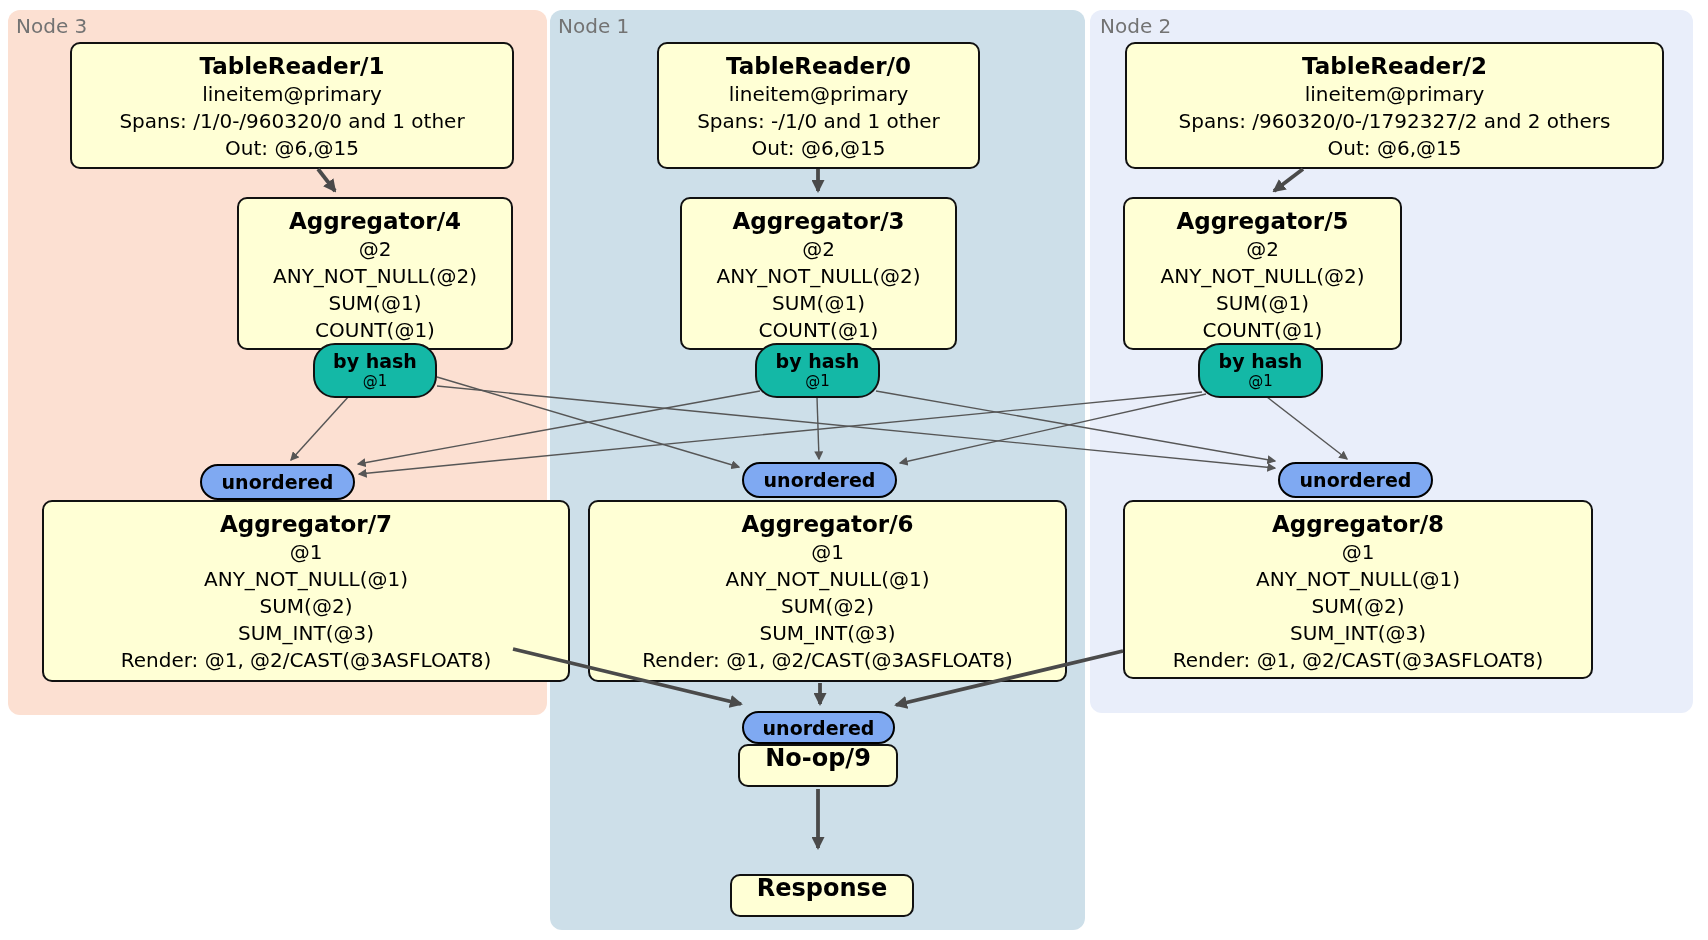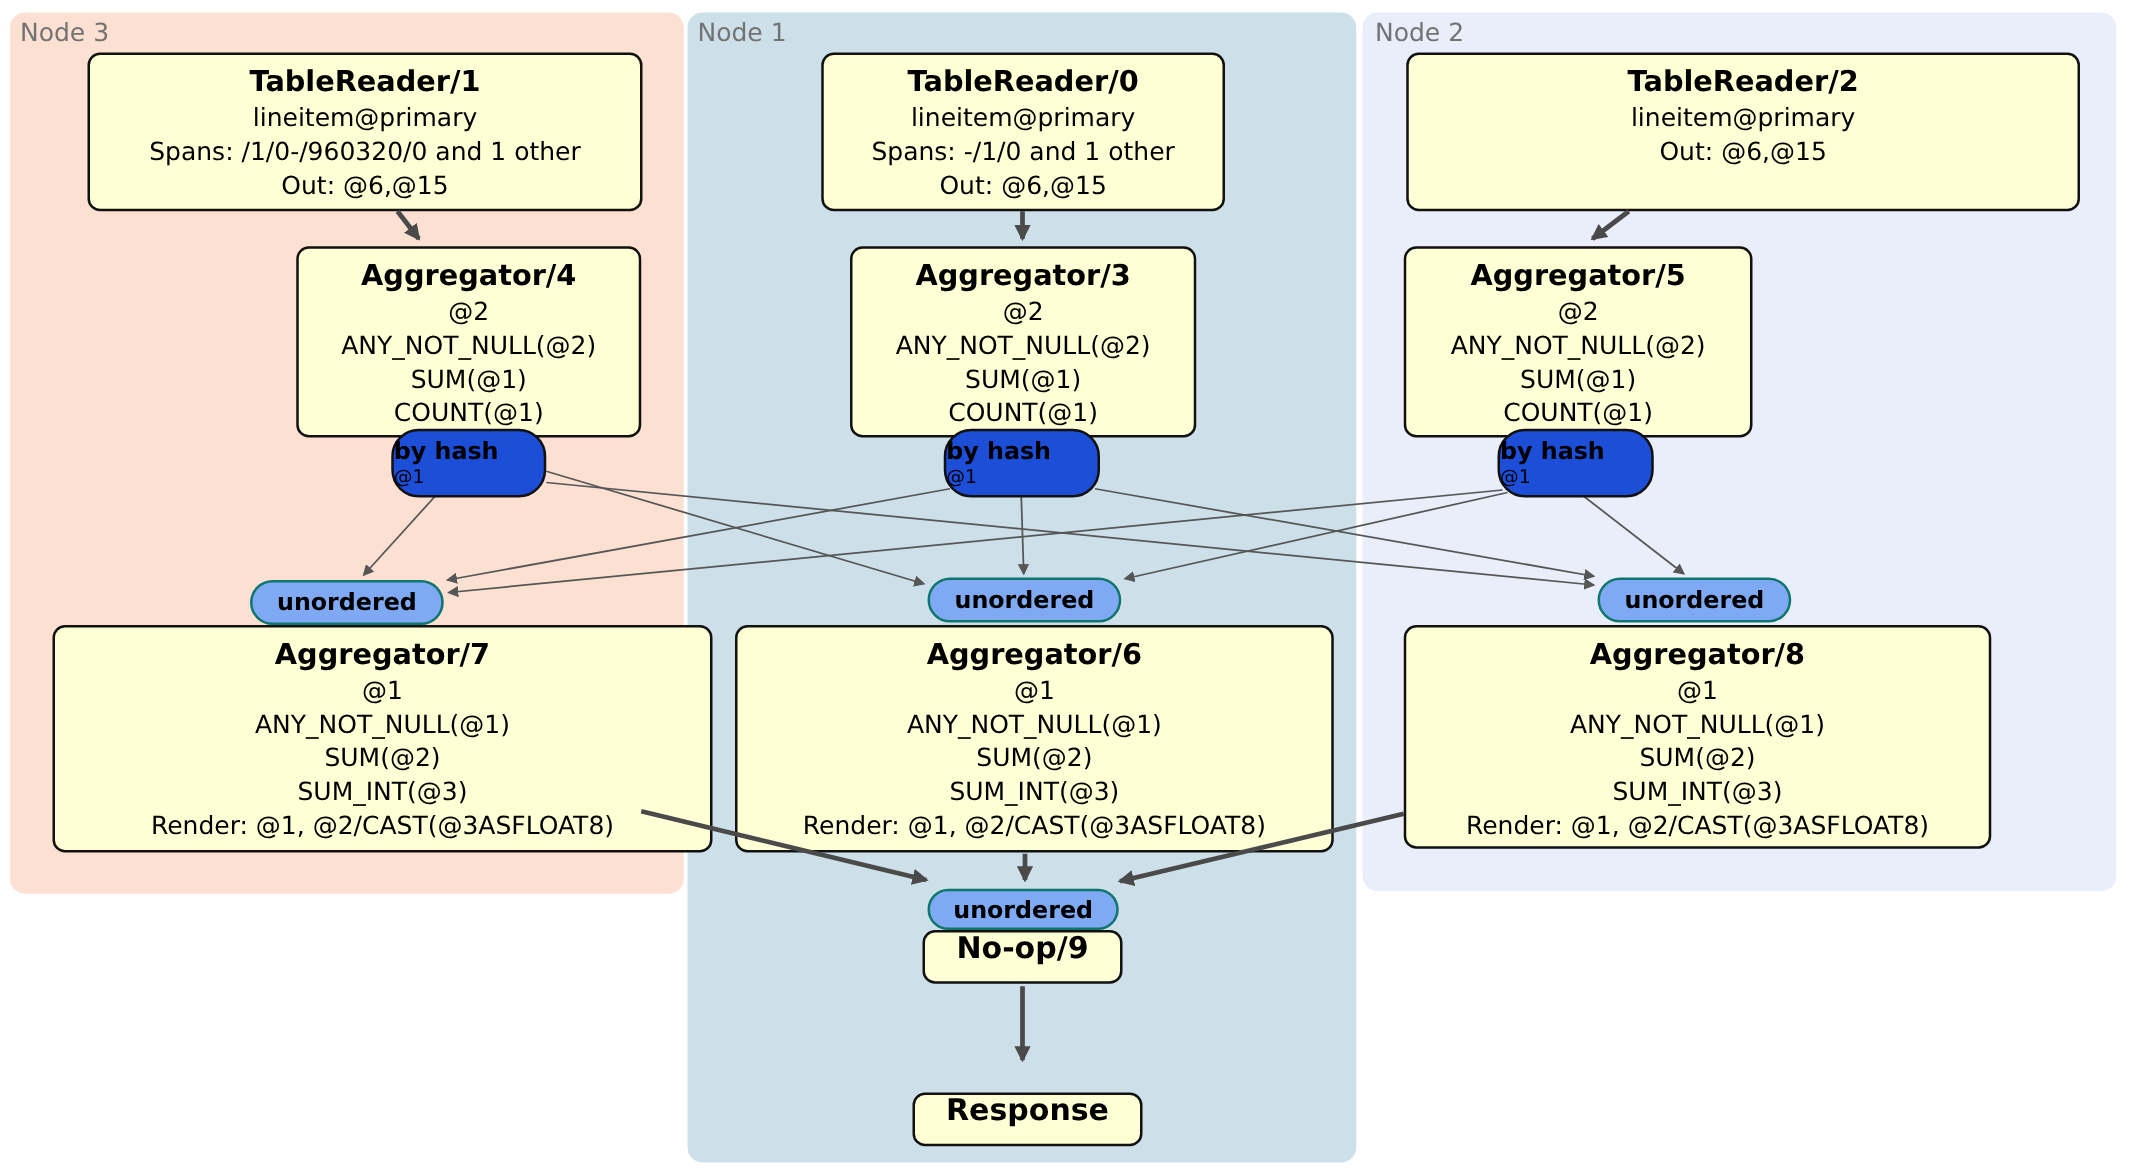--- a/index.html
+++ b/index.html
@@ -11,27 +11,27 @@
   .region-label{position:absolute;font-size:20px;color:#737373;}
   .pbox{
     position:absolute;background:#ffffd5;border:2px solid #111;border-radius:10px;
     text-align:center;box-sizing:border-box;padding-top:7px;
   }
   .pbox .title{font-size:23px;font-weight:bold;line-height:30px;white-space:nowrap;}
   .pbox .line{font-size:20px;line-height:27px;white-space:nowrap;}
   .bigbox{display:flex;align-items:flex-start;justify-content:center;padding-top:0;}
   .bigbox .title{font-size:24px;line-height:24px;}
   .router{
-    position:absolute;background:#1d4ed8;border:2px solid #111;border-radius:22px;
-    text-align:left;box-sizing:border-box;padding-top:5px;z-index:6;
+    position:absolute;background:#14b8a6;border:2px solid #111;border-radius:22px;
+    text-align:center;box-sizing:border-box;padding-top:5px;z-index:6;
   }
   .router .rlabel{font-size:19px;font-weight:bold;line-height:22px;}
   .router .rsub{font-size:15px;line-height:18px;}
   .sync{
-    position:absolute;background:#7fa9f2;border:2px solid #0f766e;border-radius:18px;
+    position:absolute;background:#7fa9f2;border:2px solid #000000;border-radius:18px;
     display:flex;align-items:center;justify-content:center;box-sizing:border-box;z-index:6;
     font-size:19px;font-weight:bold;
   }
   svg.edges{position:absolute;left:0;top:0;z-index:5;pointer-events:none;}
   .z2{z-index:2;}
 </style>
 </head>
 <body>
 
 <div id="canvas">
@@ -85,20 +85,21 @@
   </div>
   <div class="pbox z2" style="left:657px;top:42px;width:323px;height:127px;">
     <div class="title">TableReader/0</div>
     <div class="line">lineitem@primary</div>
     <div class="line">Spans: -/1/0 and 1 other</div>
     <div class="line">Out: @6,@15</div>
   </div>
   <div class="pbox z2" style="left:1125px;top:42px;width:539px;height:127px;">
     <div class="title">TableReader/2</div>
     <div class="line">lineitem@primary</div>
+    <div class="line">Spans: /960320/0-/1792327/2 and 2 others</div>
     <div class="line">Out: @6,@15</div>
   </div>
 
   <div class="pbox z2" style="left:237px;top:197px;width:276px;height:153px;">
     <div class="title">Aggregator/4</div>
     <div class="line">@2</div>
     <div class="line">ANY_NOT_NULL(@2)</div>
     <div class="line">SUM(@1)</div>
     <div class="line">COUNT(@1)</div>
   </div>

